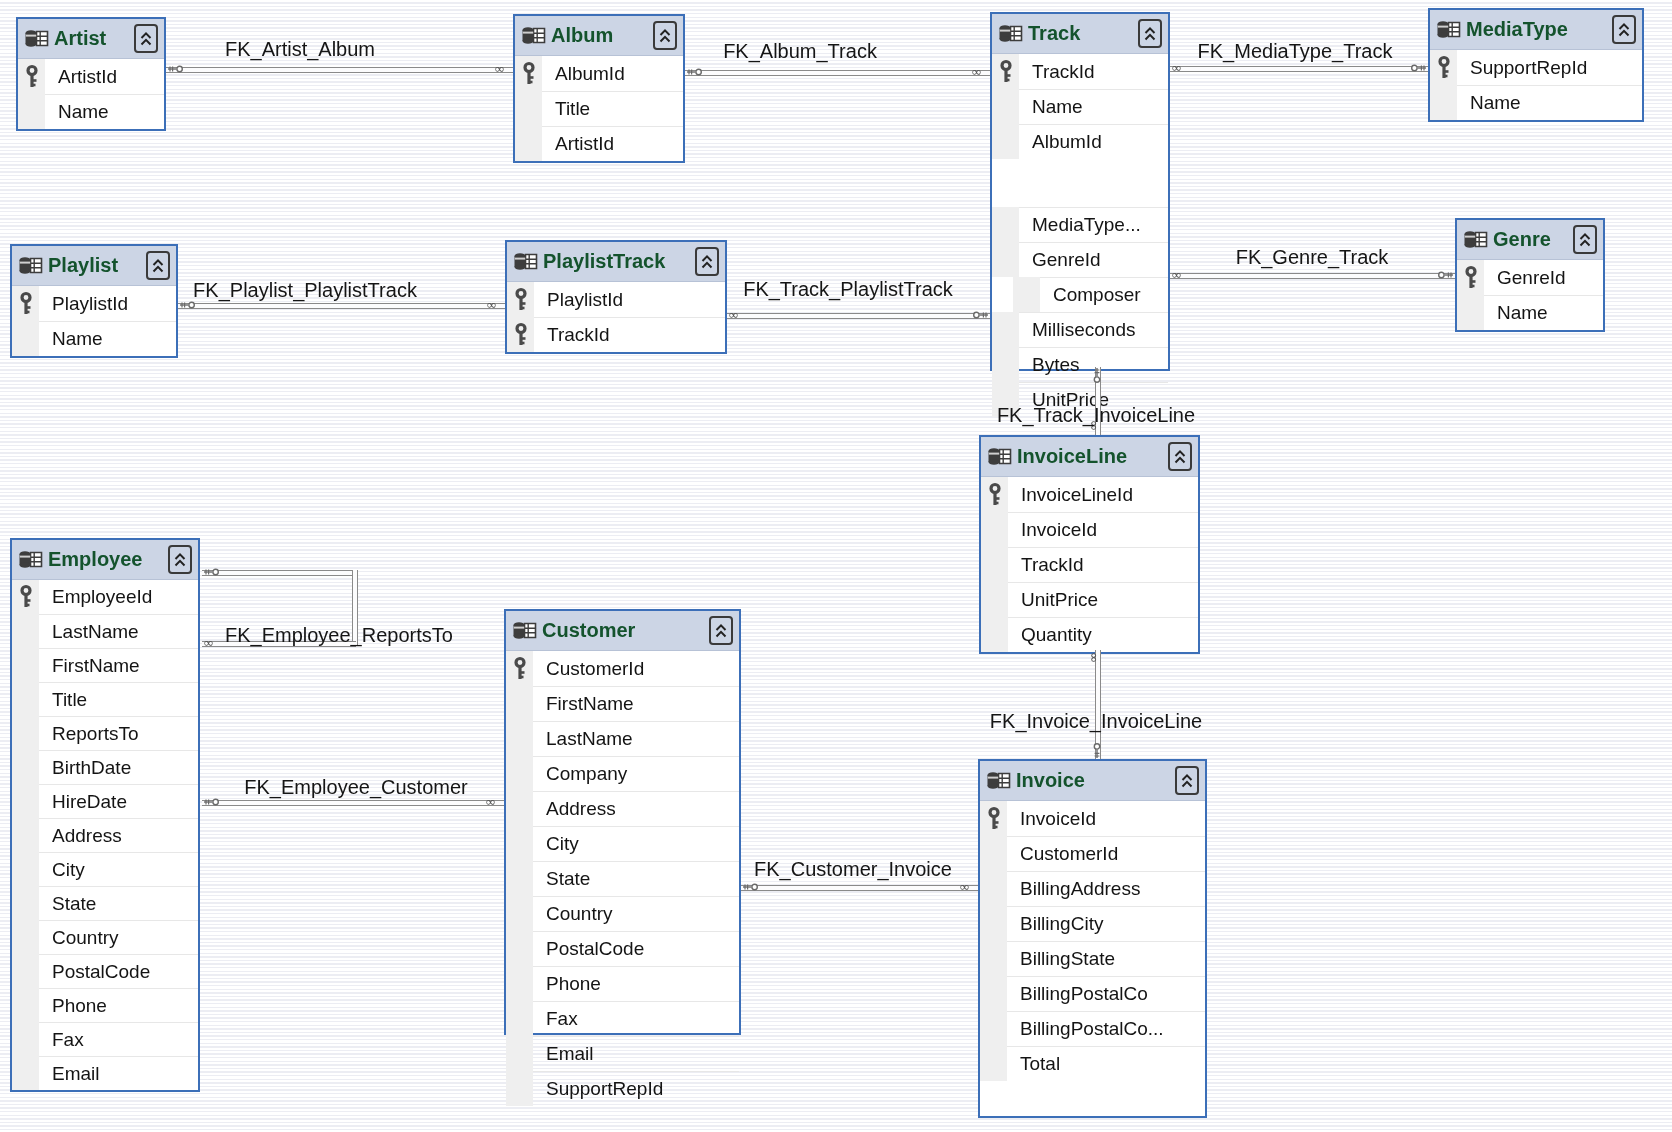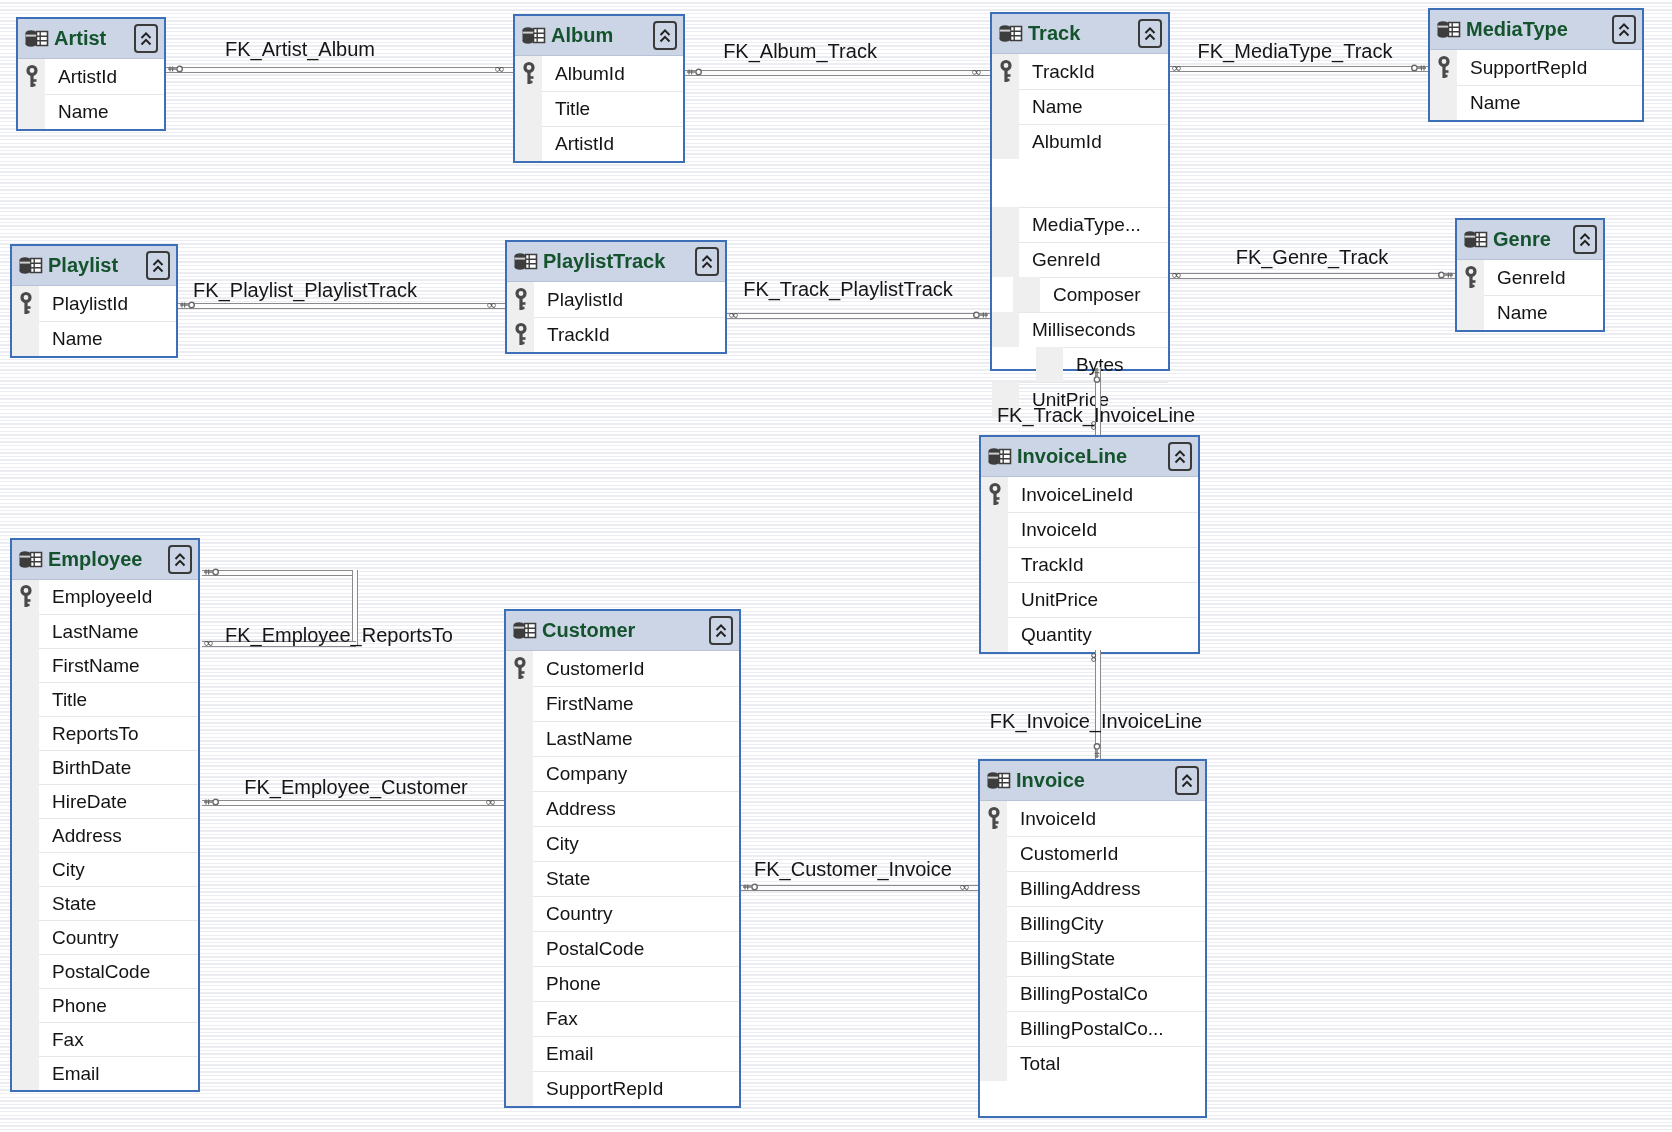--- a/index.html
+++ b/index.html
@@ -216,21 +216,21 @@
           <span class="cell">GenreId</span>
         </div>
         <div class="row" style="height: 35px; padding-left: 21px;">
           <span class="gut"></span>
           <span class="cell">Composer</span>
         </div>
         <div class="row" style="height: 35px;">
           <span class="gut"></span>
           <span class="cell">Milliseconds</span>
         </div>
-        <div class="row" style="height: 35px; margin-left: 44px;">
+        <div class="row" style="height: 35px;">
           <span class="gut"></span>
           <span class="cell">Bytes</span>
         </div>
         <div class="row" style="height: 35px;">
           <span class="gut"></span>
           <span class="cell">UnitPrice</span>
         </div>
       </div>
     </div>
     <div class="tbl" style="left: 1428px; top: 8px; width: 216px; height: 114px;">
@@ -587,21 +587,21 @@
         <div class="row" style="height: 34px;">
           <span class="gut"></span>
           <span class="cell">Fax</span>
         </div>
         <div class="row" style="height: 34px;">
           <span class="gut"></span>
           <span class="cell">Email</span>
         </div>
       </div>
     </div>
-    <div class="tbl" style="left: 504px; top: 609px; width: 237px; height: 499px;">
+    <div class="tbl" style="left: 504px; top: 609px; width: 237px; height: 426px;">
       <div class="tbl-h">
         <span class="ticon">
           <svg width="26" height="20" viewBox="0 0 26 20">
             <path d="M12.5 2.5 H23.5 V16.5 H12.5 Z" stroke="#3d3d3d" stroke-width="1.6" fill="#ffffff"></path>
             <path d="M12.5 7.2 H23.5 M12.5 11.8 H23.5 M16.2 2.5 V16.5" stroke="#3d3d3d" stroke-width="1.4" fill="none"></path>
             <path d="M1.5 4 H12.5 V15 H1.5 Z" stroke="none" stroke-width="0" fill="#3d3d3d"></path>
             <ellipse cx="7" cy="4" rx="5.5" ry="2.8" fill="#3d3d3d"></ellipse>
             <ellipse cx="7" cy="15" rx="5.5" ry="2.8" fill="#3d3d3d"></ellipse>
             <path d="M1.8 6.6 H12.2" stroke="#cfcfcf" stroke-width="2" fill="none"></path>
           </svg>

